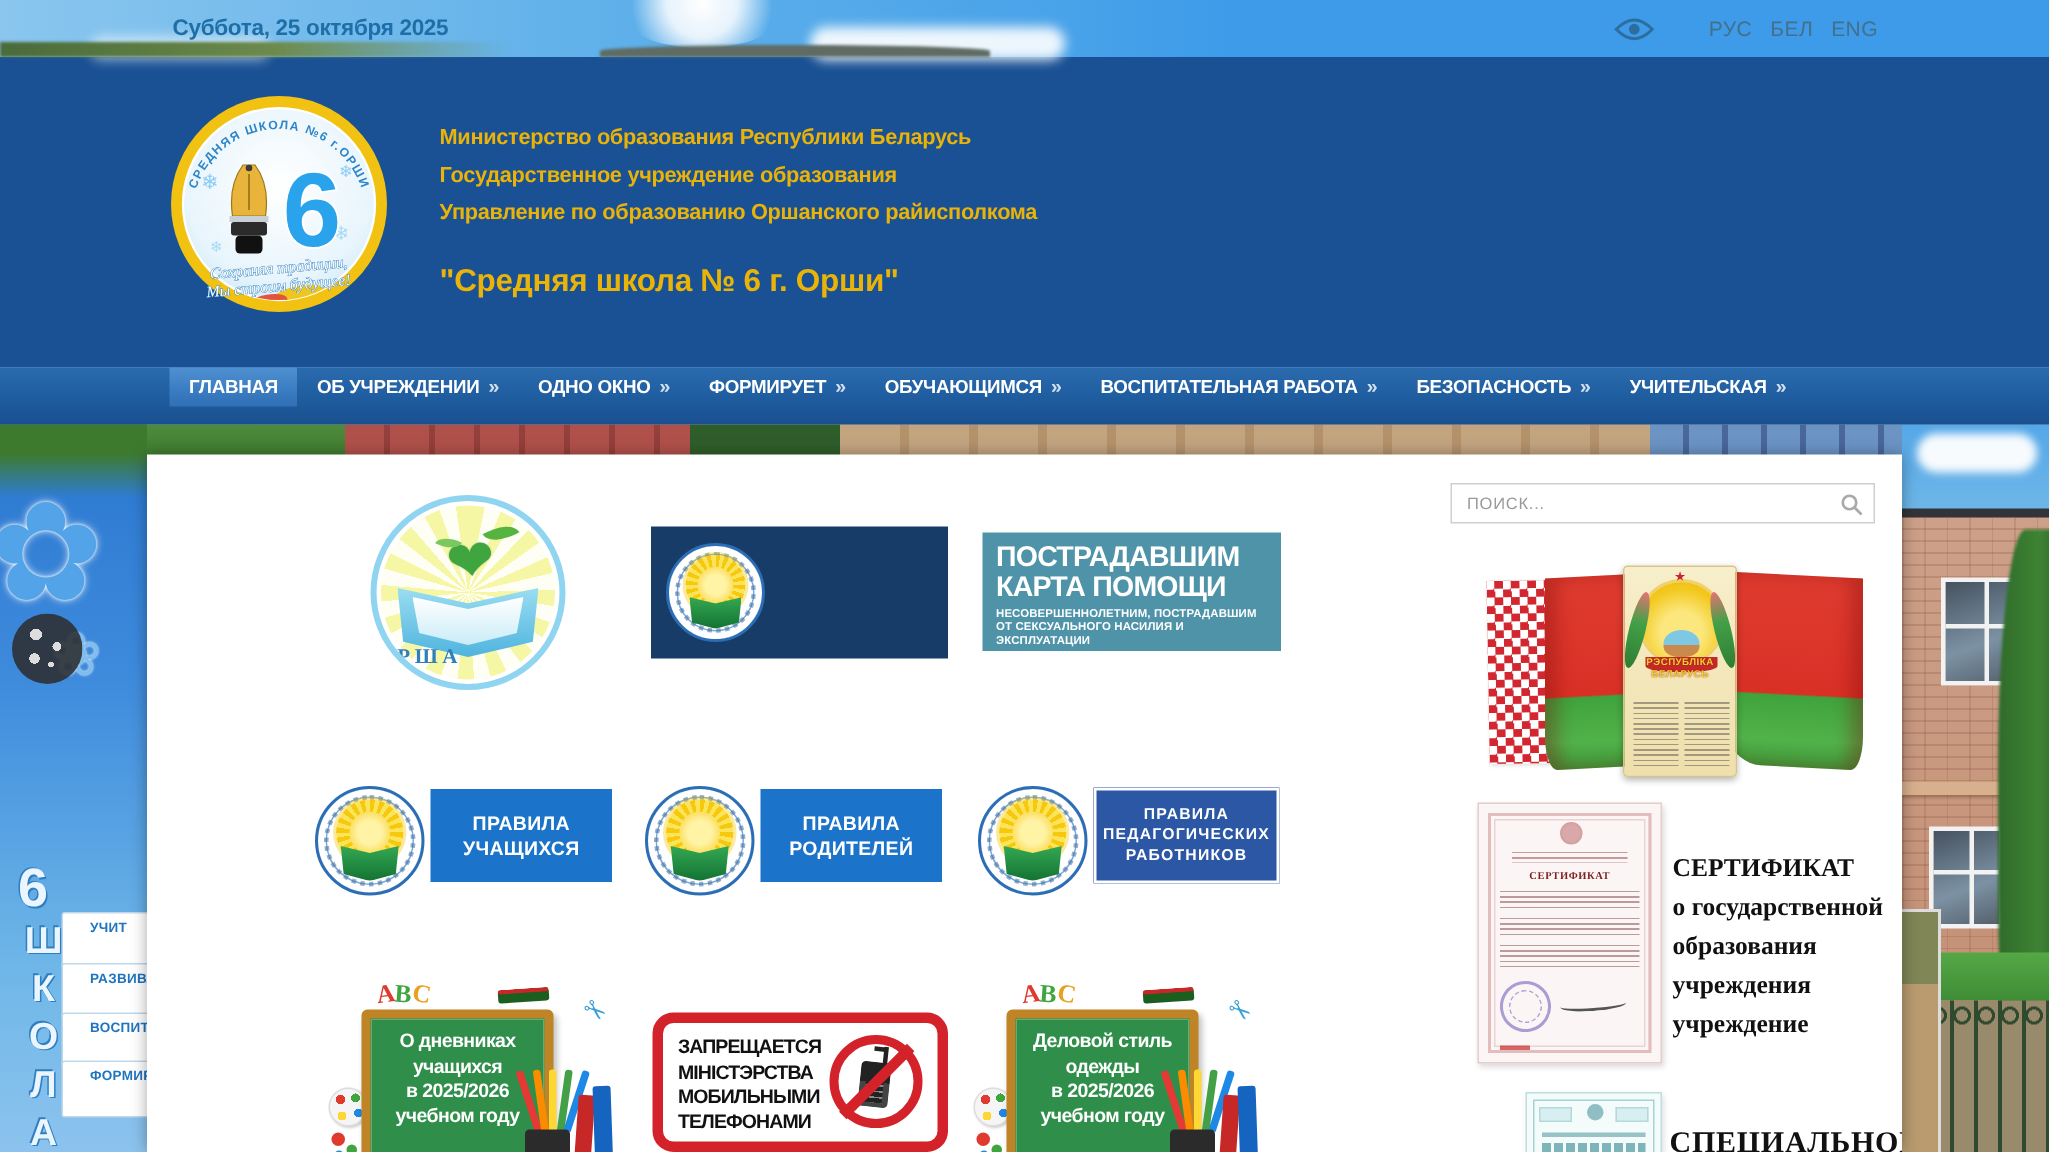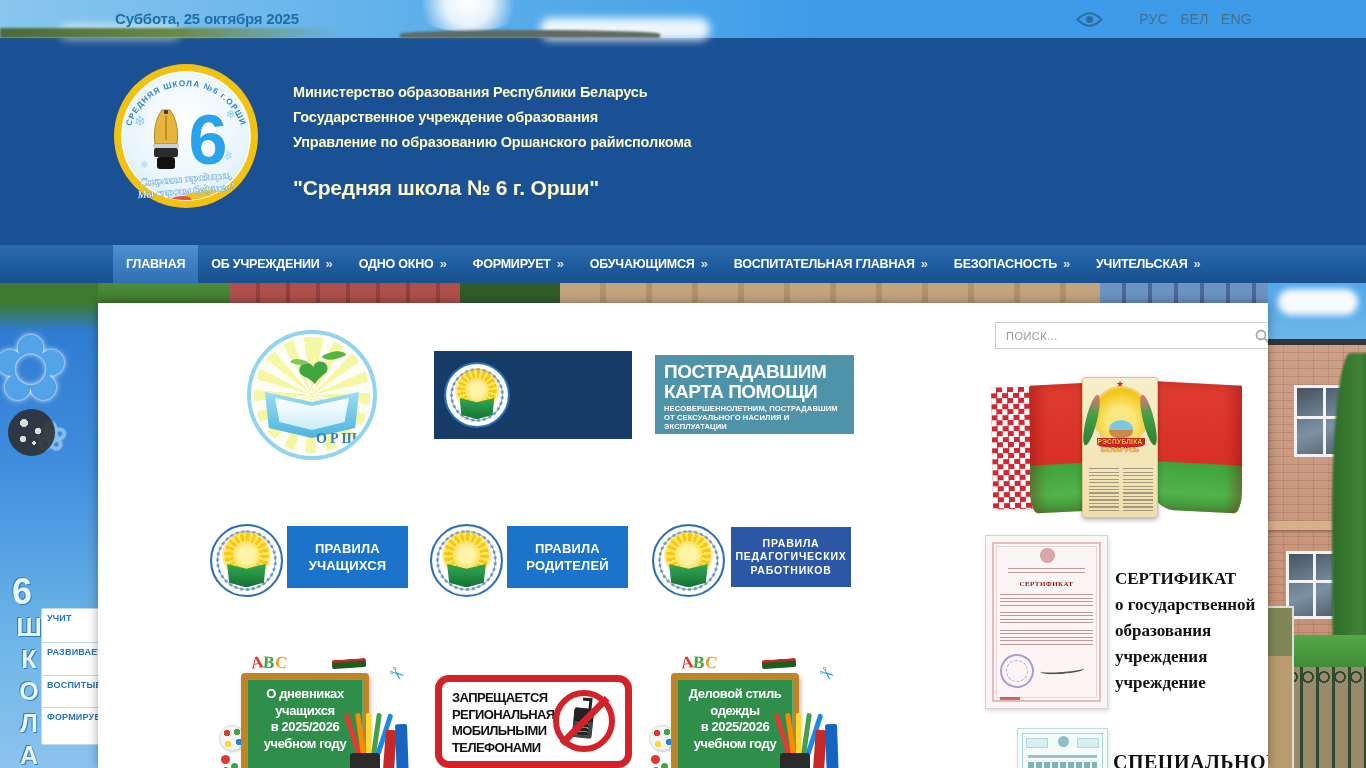--- a/index.html
+++ b/index.html
@@ -19,28 +19,28 @@
     background:linear-gradient(90deg,#4A6B3A 0%,#5C7C42 30%,#6E8B4E 55%,rgba(110,139,78,0) 100%); filter:blur(1px); }
   .tb-dome { position:absolute; left:400px; top:30px; width:260px; height:8px; border-radius:50% 50% 0 0; background:#5F6B63; filter:blur(1px); }
   .tb-date { position:absolute; left:115px; top:10px; font-size:15px; font-weight:bold; color:#1E6FA8; letter-spacing:-0.2px; }
   .tb-right { position:absolute; right:114px; top:0; height:38px; display:flex; align-items:center; gap:12px; }
   .tb-eye { margin-right:24px; cursor:pointer; display:flex; align-items:center; }
   .tb-lang { font-size:14px; color:#44708C; cursor:pointer; letter-spacing:0.3px; }
 
   
   .header { position:absolute; left:0; top:38px; width:1366px; height:207px; background:#1A5194; z-index:4; }
   .logo-svg { position:absolute; left:110px; top:22px; width:152px; height:152px; cursor:pointer; }
-  .hdr-text { position:absolute; left:293px; top:42px; color:#fef9c3; }
+  .hdr-text { position:absolute; left:293px; top:42px; color:#eab308; }
   .hdr-line { font-size:14.5px; font-weight:bold; line-height:25px; letter-spacing:-0.2px; }
   .hdr-school { margin-top:21px; font-size:21px; font-weight:bold; letter-spacing:-0.2px; }
 
   
   .nav { position:absolute; left:0; top:245px; width:1366px; height:38px; z-index:4;
     background:linear-gradient(180deg,#2A6BAE 0%,#1E5C9E 55%,#1A5090 100%); display:flex; padding-left:113px; }
-  .nav-item { height:38px; line-height:38px; padding:0 13px; color:#FFFFFF; font-size:12.5px; font-weight:bold;
+  .nav-item { height:26px; line-height:38px; padding:0 13px; color:#FFFFFF; font-size:12.5px; font-weight:bold;
     letter-spacing:-0.2px; cursor:pointer; display:flex; align-items:center; gap:6px; }
   .nav-item.active { background:linear-gradient(180deg,#4E90D0 0%,#3A7CC1 60%,#306FB5 100%); }
   .nav-arrow { font-size:13px; color:rgba(255,255,255,.8); font-weight:bold; }
 
   
   .strip { position:absolute; left:0; top:283px; width:1366px; height:22px; z-index:1; background:#C2A47F; }
   .strip div { position:absolute; top:0; height:22px; }
   .sb1 { left:0; width:80px; background:#3F7A31; }
   .sb2 { left:80px; width:150px; background:linear-gradient(180deg,#4E8C3C,#3E7A2E); }
   .sb3 { left:230px; width:230px; background:repeating-linear-gradient(90deg,#B0504A 0 26px,#933F3B 26px 30px); }
@@ -53,21 +53,21 @@
     background:linear-gradient(180deg,#3E7A2E 0%,#3E7A2E 4%,#2F7CD3 10%,#3E8BDD 35%,#6FB7E8 75%,#8CC3EE 100%); overflow:hidden; }
   .flower { position:absolute; left:-8px; top:32px; font-size:92px; color:#53A3E8;
     text-shadow:0 0 2px #fff, 0 0 6px rgba(255,255,255,.8); }
   .flower2 { position:absolute; left:34px; top:130px; font-size:40px; color:#7FBDEF; text-shadow:0 0 2px #fff; }
   .vert-num { position:absolute; left:12px; top:288px; font-size:36px; font-weight:bold; color:#EAF5FF;
     text-shadow:1px 1px 0 #2E7FC0, -1px -1px 0 #2E7FC0; }
   .vert-word { position:absolute; left:14px; top:330px; writing-mode:vertical-rl; text-orientation:upright;
     font-size:25px; font-weight:bold; color:#EAF5FF; letter-spacing:4px;
     text-shadow:1px 1px 0 #2E7FC0, -1px -1px 0 #2E7FC0; }
   .word-box { position:absolute; left:41px; width:70px; height:38px; background:#FFFFFF; border:1px solid #BFD8EA;
-    border-radius:2px; color:#1E74C0; font-size:9px; font-weight:bold; line-height:19px; padding-left:5px; letter-spacing:0.2px; }
+    border-radius:2px; color:#1E74C0; font-size:9px; font-weight:bold; line-height:19px; padding-left:18px; letter-spacing:0.2px; }
   .wb1 { top:325px; } .wb2 { top:359px; } .wb3 { top:392px; } .wb4 { top:424px; }
   .widget { position:absolute; left:8px; top:409px; width:47px; height:47px; border-radius:50%;
     background:rgba(45,45,48,.88); cursor:pointer; z-index:3;
     background-image:radial-gradient(circle 4px at 16px 14px, #ddd 0 4px, transparent 4px),
       radial-gradient(circle 3px at 30px 22px, #ddd 0 3px, transparent 3px),
       radial-gradient(circle 3.5px at 15px 30px, #ddd 0 3.5px, transparent 3.5px),
       radial-gradient(circle 2px at 26px 34px, #ddd 0 2px, transparent 2px); }
 
   .bg-right { position:absolute; left:1268px; top:283px; width:98px; height:485px; z-index:1;
     background:linear-gradient(180deg,#54A7E8 0%,#6FB7E8 12%,#C99C85 13%,#C99C85 100%); overflow:hidden; }
@@ -106,21 +106,21 @@
     clip-path:polygon(50% 22%, 100% 0%, 96% 78%, 50% 100%, 4% 78%, 0% 0%); }
   .orsha .book-inner { position:absolute; left:24px; top:64px; width:74px; height:32px;
     background:linear-gradient(180deg,#FFFFFF,#C9ECF7);
     clip-path:polygon(50% 25%, 100% 0%, 94% 75%, 50% 100%, 6% 75%, 0% 0%); }
   .orsha .heart { position:absolute; left:47px; top:18px; font-size:38px; color:#3FA53F; transform:rotate(-6deg);
     text-shadow:0 0 1px #1F7F33; }
   .orsha .leaf { position:absolute; left:72px; top:16px; width:22px; height:11px; background:#57B33F;
     border-radius:0 100% 0 100%; transform:rotate(-30deg); }
   .orsha .leaf2 { position:absolute; left:40px; top:24px; width:16px; height:8px; background:#7BC95E;
     border-radius:100% 0 100% 0; transform:rotate(25deg); }
-  .orsha-label { position:absolute; left:0; right:0; bottom:9px; text-align:right; font-size:14px; font-weight:bold;
+  .orsha-label { position:absolute; left:0; right:0; bottom:9px; text-align:left; font-size:14px; font-weight:bold;
     color:#2E7FC0; letter-spacing:3px; font-family:"Liberation Serif", serif;margin-top:16px; }
 
   
   .emblem { position:absolute; border-radius:50%; background:#FFFFFF; border:2px solid #2B6EB5;
     box-shadow:inset 0 0 0 5px #FFFFFF, inset 0 0 0 6px #7FA8D4; overflow:hidden; }
   .emblem .ring-text { position:absolute; inset:4px; border-radius:50%; border:3px dotted #3B6FA8; opacity:.55; }
   .emblem .sun { position:absolute; left:18%; top:10%; width:64%; height:64%; border-radius:50%;
     background:repeating-conic-gradient(from 0deg at 50% 50%, #F6C80E 0deg 9deg, #FBE35A 9deg 18deg);
     box-shadow:0 0 0 2px rgba(246,200,14,.4); }
   .emblem .sun-core { position:absolute; left:30%; top:22%; width:40%; height:40%; border-radius:50%;
@@ -193,21 +193,21 @@
   .np-text { position:absolute; left:10px; top:8px; color:#111; font-weight:bold; font-size:13px; line-height:16.5px; letter-spacing:-0.6px; }
   .np-sign { position:absolute; right:10px; top:8px; width:62px; height:62px; border:6px solid #D3222A; border-radius:50%; }
   .np-bar { position:absolute; left:22px; top:-7px; width:7px; height:64px; background:#D3222A; transform:rotate(45deg); }
   .np-phone { position:absolute; left:14px; top:12px; width:20px; height:30px; background:#222; border-radius:3px;
     background-image:repeating-linear-gradient(0deg,#222 0 3px,#888 3px 4px), linear-gradient(#222 0 45%, #444 45% 100%);
     background-size:12px 14px, 100% 100%; background-position:4px 13px, 0 0; background-repeat:no-repeat; transform:rotate(6deg); }
   .np-ant { position:absolute; left:30px; top:2px; width:3px; height:12px; background:#222; transform:rotate(6deg); }
   .np-ant2 { position:absolute; left:24px; top:2px; width:9px; height:3px; background:#222; transform:rotate(6deg); }
 
   
-  .search { position:absolute; left:897px; top:19px; width:283px; height:27px; border:1px solid #CFCFCF; background:#fff; }
+  .search { position:absolute; left:869px; top:19px; width:283px; height:27px; border:1px solid #CFCFCF; background:#fff; }
   .search input { width:100%; height:100%; border:0; outline:none; padding:0 30px 0 10px; font-size:11px;
     letter-spacing:0.5px; color:#555; text-transform:uppercase; font-family:"Liberation Sans", sans-serif; background:transparent; }
   .search input::placeholder { color:#9A9A9A; }
   .search svg { position:absolute; right:7px; top:6px; cursor:pointer; }
 
   .flag { position:absolute; left:880px; top:72px; width:266px; height:145px; cursor:pointer; }
   .orn { position:absolute; left:14px; top:12px; width:44px; height:122px; background:#fff;
     background-image:repeating-conic-gradient(#D22730 0% 25%, #FFFFFF 0% 50%); background-size:11px 11px;
     transform:rotate(-1deg); box-shadow:1px 1px 3px rgba(0,0,0,.15); }
   .wing { position:absolute; top:8px; width:104px; height:128px;
@@ -358,21 +358,21 @@
       </div>
     <div class="nav-item">
         <span>ФОРМИРУЕТ</span>
         <span class="nav-arrow">»</span>
       </div>
     <div class="nav-item">
         <span>ОБУЧАЮЩИМСЯ</span>
         <span class="nav-arrow">»</span>
       </div>
     <div class="nav-item">
-        <span>ВОСПИТАТЕЛЬНАЯ ГЛАВНАЯ</span>
+        <span>ВОСПИТАТЕЛЬНАЯ РАБОТА</span>
         <span class="nav-arrow">»</span>
       </div>
     <div class="nav-item">
         <span>БЕЗОПАСНОСТЬ</span>
         <span class="nav-arrow">»</span>
       </div>
     <div class="nav-item">
         <span>УЧИТЕЛЬСКАЯ</span>
         <span class="nav-arrow">»</span>
       </div>
@@ -505,21 +505,21 @@
       </div>
       <div class="books">
           <div class="bk1"></div>
           <div class="bk2"></div>
         </div>
     </div>
 
     <div class="nophone">
       <div class="np-text">
         <div>ЗАПРЕЩАЕТСЯ</div>
-        <div>РЕГИОНАЛЬНАЯ</div>
+        <div>МІНІСТЭРСТВА</div>
         <div>МОБИЛЬНЫМИ</div>
         <div>ТЕЛЕФОНАМИ</div>
       </div>
       <div class="np-sign">
         <div class="np-phone"></div>
         <div class="np-ant2"></div>
           <div class="np-ant"></div>
         <div class="np-bar"></div>
       </div>
     </div>

